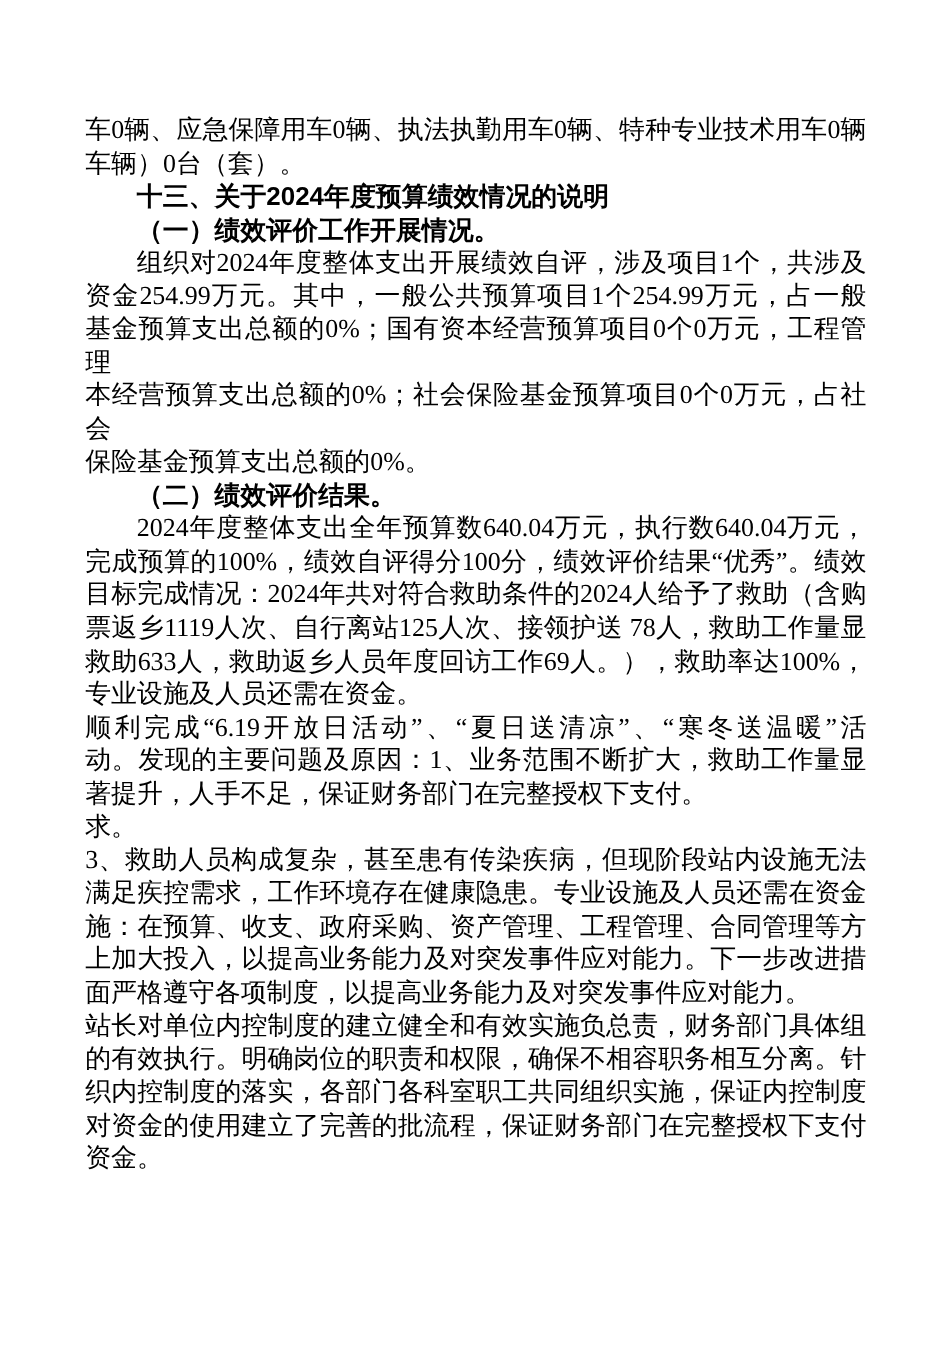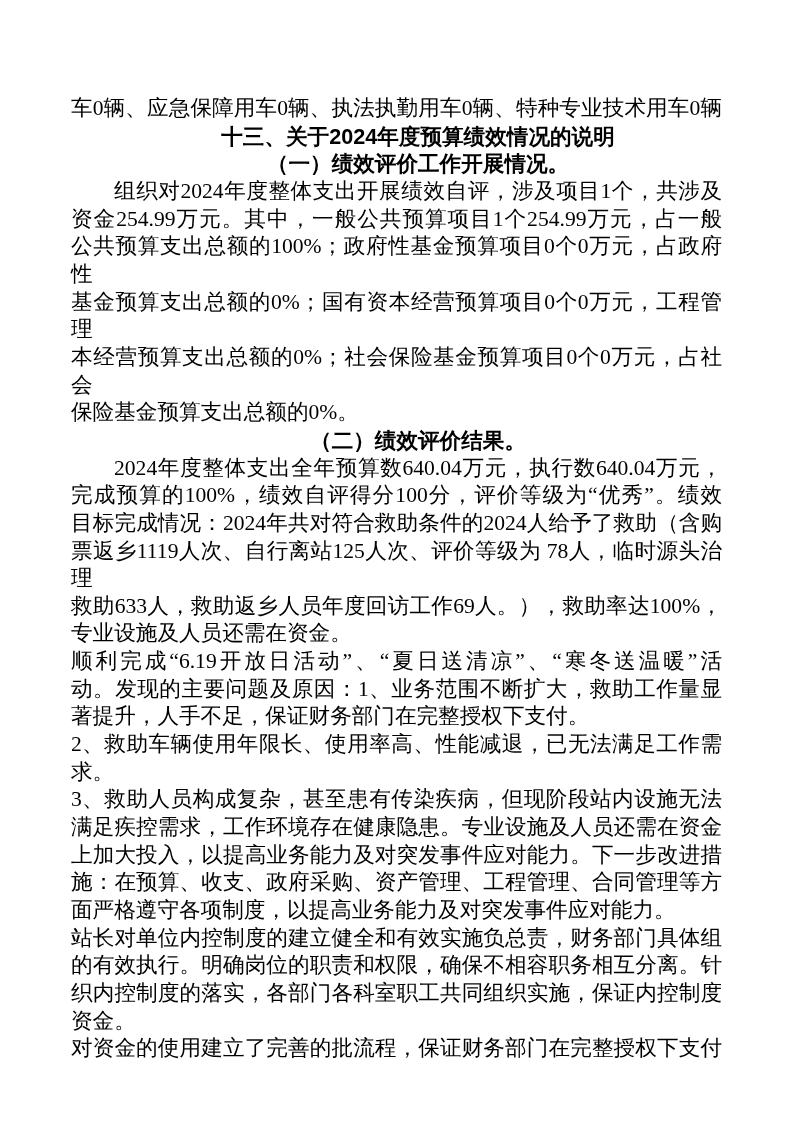--- a/index.html
+++ b/index.html
@@ -30,57 +30,55 @@
   .line {
     text-align: left;
     min-height: 27.66px;
   }
   .line.justify {
     text-align: justify;
     text-align-last: justify;
   }
   .line.indent {
     padding-left: 43px;
-    text-align: center;
   }
   .line.bold {
     font-weight: 700;
     font-family: "Liberation Sans", "DejaVu Sans", sans-serif;
   }
 </style>
 </head>
 <body>
 
 <div class="page">
   <div class="text-block" id="text-block">
       <div class="line justify">车0辆、应急保障用车0辆、执法执勤用车0辆、特种专业技术用车0辆</div>
+      <div class="line">车辆）0台（套）。</div>
       <div class="line bold indent">十三、关于2024年度预算绩效情况的说明</div>
       <div class="line bold indent">（一）绩效评价工作开展情况。</div>
       <div class="line indent justify">组织对2024年度整体支出开展绩效自评，涉及项目1个，共涉及</div>
       <div class="line justify">资金254.99万元。其中，一般公共预算项目1个254.99万元，占一般</div>
-      <div class="line justify">公共预算支出总额的100%；政府性基金预算项目0个0万元，占政府性</div>
       <div class="line justify">基金预算支出总额的0%；国有资本经营预算项目0个0万元，工程管理</div>
       <div class="line justify">本经营预算支出总额的0%；社会保险基金预算项目0个0万元，占社会</div>
       <div class="line">保险基金预算支出总额的0%。</div>
       <div class="line bold indent">（二）绩效评价结果。</div>
       <div class="line indent justify">2024年度整体支出全年预算数640.04万元，执行数640.04万元，</div>
-      <div class="line justify">完成预算的100%，绩效自评得分100分，评价等级为“优秀”。绩效</div>
+      <div class="line justify">完成预算的100%，绩效自评得分100分，绩效评价结果“优秀”。绩效</div>
       <div class="line justify">目标完成情况：2024年共对符合救助条件的2024人给予了救助（含购</div>
-      <div class="line justify">票返乡1119人次、自行离站125人次、评价等级为 78人，临时源头治理</div>
+      <div class="line justify">票返乡1119人次、自行离站125人次、接领护送 78人，救助工作量显</div>
       <div class="line justify">救助633人，救助返乡人员年度回访工作69人。），救助率达100%，</div>
       <div class="line">专业设施及人员还需在资金。</div>
       <div class="line justify">顺利完成“6.19开放日活动”、“夏日送清凉”、“寒冬送温暖”活</div>
       <div class="line justify">动。发现的主要问题及原因：1、业务范围不断扩大，救助工作量显</div>
       <div class="line">著提升，人手不足，保证财务部门在完整授权下支付。</div>
-      <div class="line justify">2、救助车辆使用年限长、使用率高、性能减退，已无法满足工作需</div>
       <div class="line">求。</div>
       <div class="line justify">3、救助人员构成复杂，甚至患有传染疾病，但现阶段站内设施无法</div>
       <div class="line justify">满足疾控需求，工作环境存在健康隐患。专业设施及人员还需在资金</div>
+      <div class="line justify">施：在预算、收支、政府采购、资产管理、工程管理、合同管理等方</div>
       <div class="line justify">上加大投入，以提高业务能力及对突发事件应对能力。下一步改进措</div>
-      <div class="line justify">施：在预算、收支、政府采购、资产管理、工程管理、合同管理等方</div>
       <div class="line">面严格遵守各项制度，以提高业务能力及对突发事件应对能力。</div>
       <div class="line justify">站长对单位内控制度的建立健全和有效实施负总责，财务部门具体组</div>
       <div class="line justify">的有效执行。明确岗位的职责和权限，确保不相容职务相互分离。针</div>
       <div class="line justify">织内控制度的落实，各部门各科室职工共同组织实施，保证内控制度</div>
+      <div class="line justify">对资金的使用建立了完善的批流程，保证财务部门在完整授权下支付</div>
       <div class="line">资金。</div>
-      <div class="line justify">对资金的使用建立了完善的批流程，保证财务部门在完整授权下支付</div>
     </div>
 </div>
 
 </body></html>

